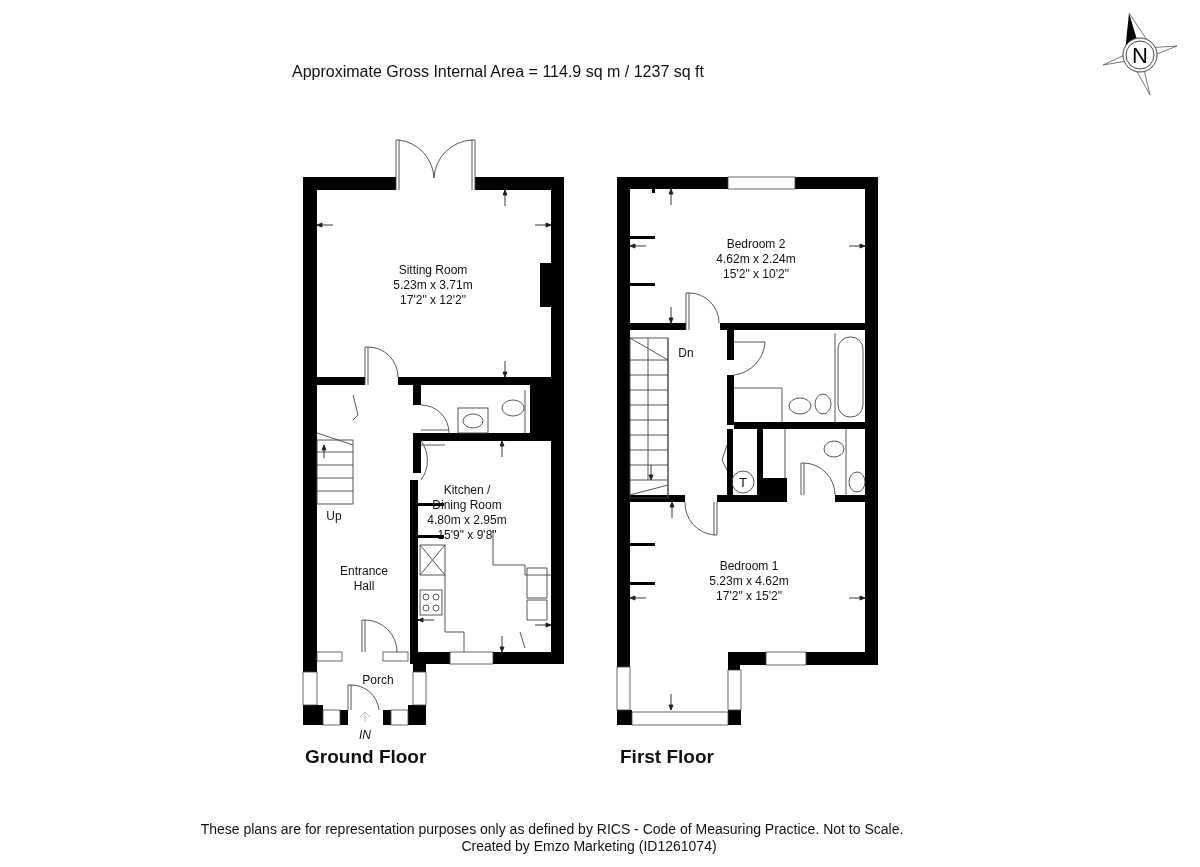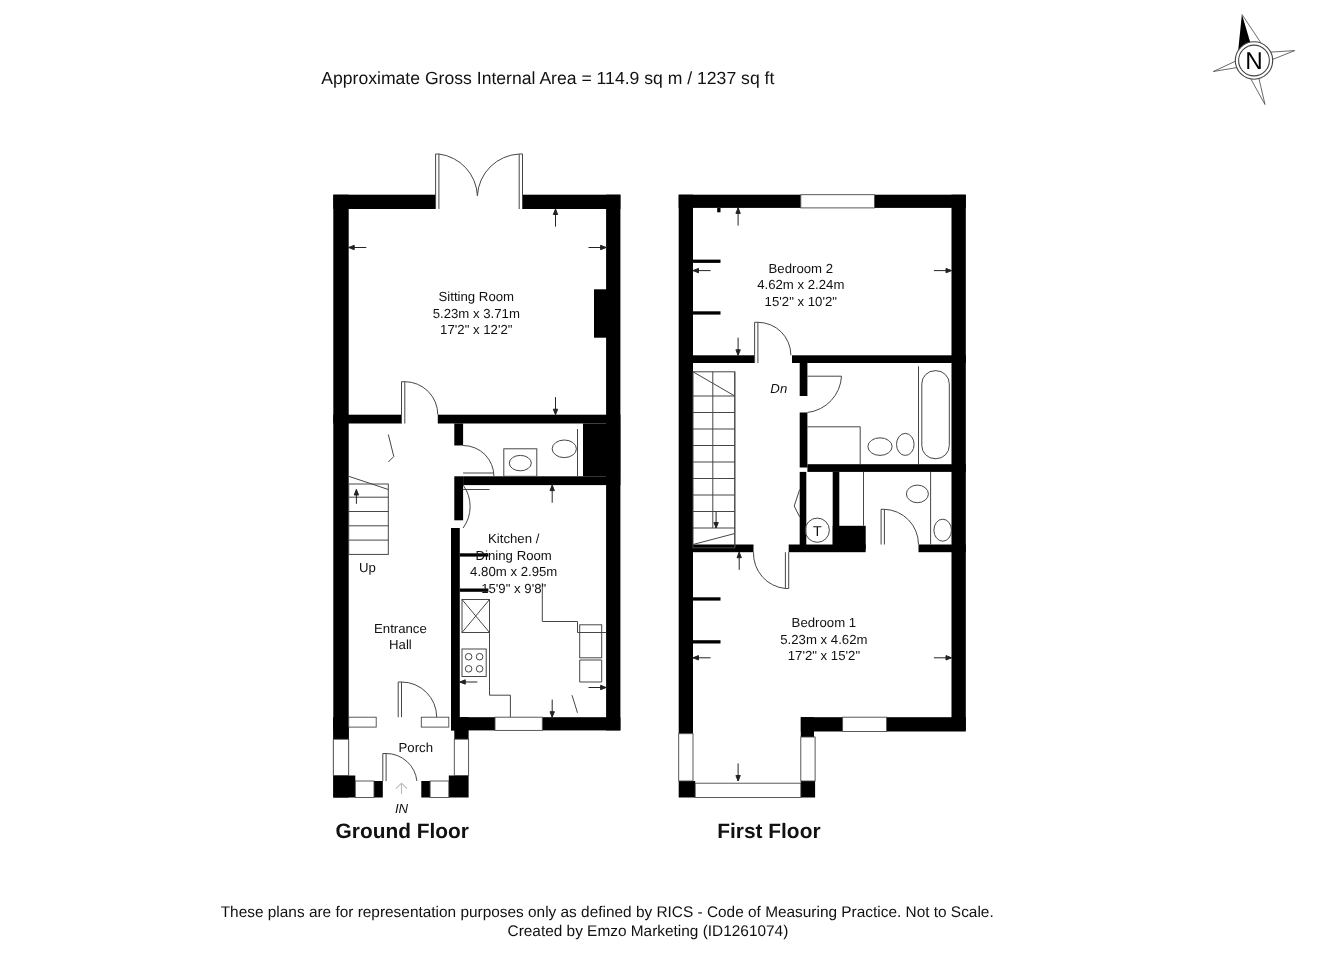--- a/index.html
+++ b/index.html
@@ -260,30 +260,30 @@
 <div class="room-label" style="left:364px; top:564px;">
   <div>Entrance</div>
   <div>Hall</div>
 </div>
 <div class="room-label" style="left:378px; top:673px;">
   <div>Porch</div>
 </div>
 <div class="room-label" style="left:334px; top:509px;text-align:right;">Up</div>
 <div class="room-label" style="left:365px; top:728px;font-style:italic;">IN</div>
 
-<div class="room-label" style="left:728px; top:237px;">
+<div class="room-label" style="left:756px; top:237px;">
   <div>Bedroom 2</div>
   <div>4.62m x 2.24m</div>
   <div>15'2" x 10'2"</div>
 </div>
 <div class="room-label" style="left:749px; top:559px;">
   <div>Bedroom 1</div>
   <div>5.23m x 4.62m</div>
   <div>17'2" x 15'2"</div>
 </div>
-<div class="room-label" style="left:708px; top:346px;font-style:italic;">Dn</div>
+<div class="room-label" style="left:686px; top:346px;">Dn</div>
 <div class="room-label" style="left:743px; top:475px; font-size:13px;">T</div>
 
 <div class="abs floor-label" style="left:305px; top:746px;">Ground Floor</div>
-<div class="abs floor-label" style="left:620px; top:746px;margin-left:32px;">First Floor</div>
+<div class="abs floor-label" style="left:620px; top:746px;">First Floor</div>
 
 <div class="abs footer" style="top:821px;">These plans are for representation purposes only as defined by RICS - Code of Measuring Practice. Not to Scale.</div>
 <div class="abs footer" style="top:838px;padding-left:37px;">Created by Emzo Marketing (ID1261074)</div>
 
 </body></html>

